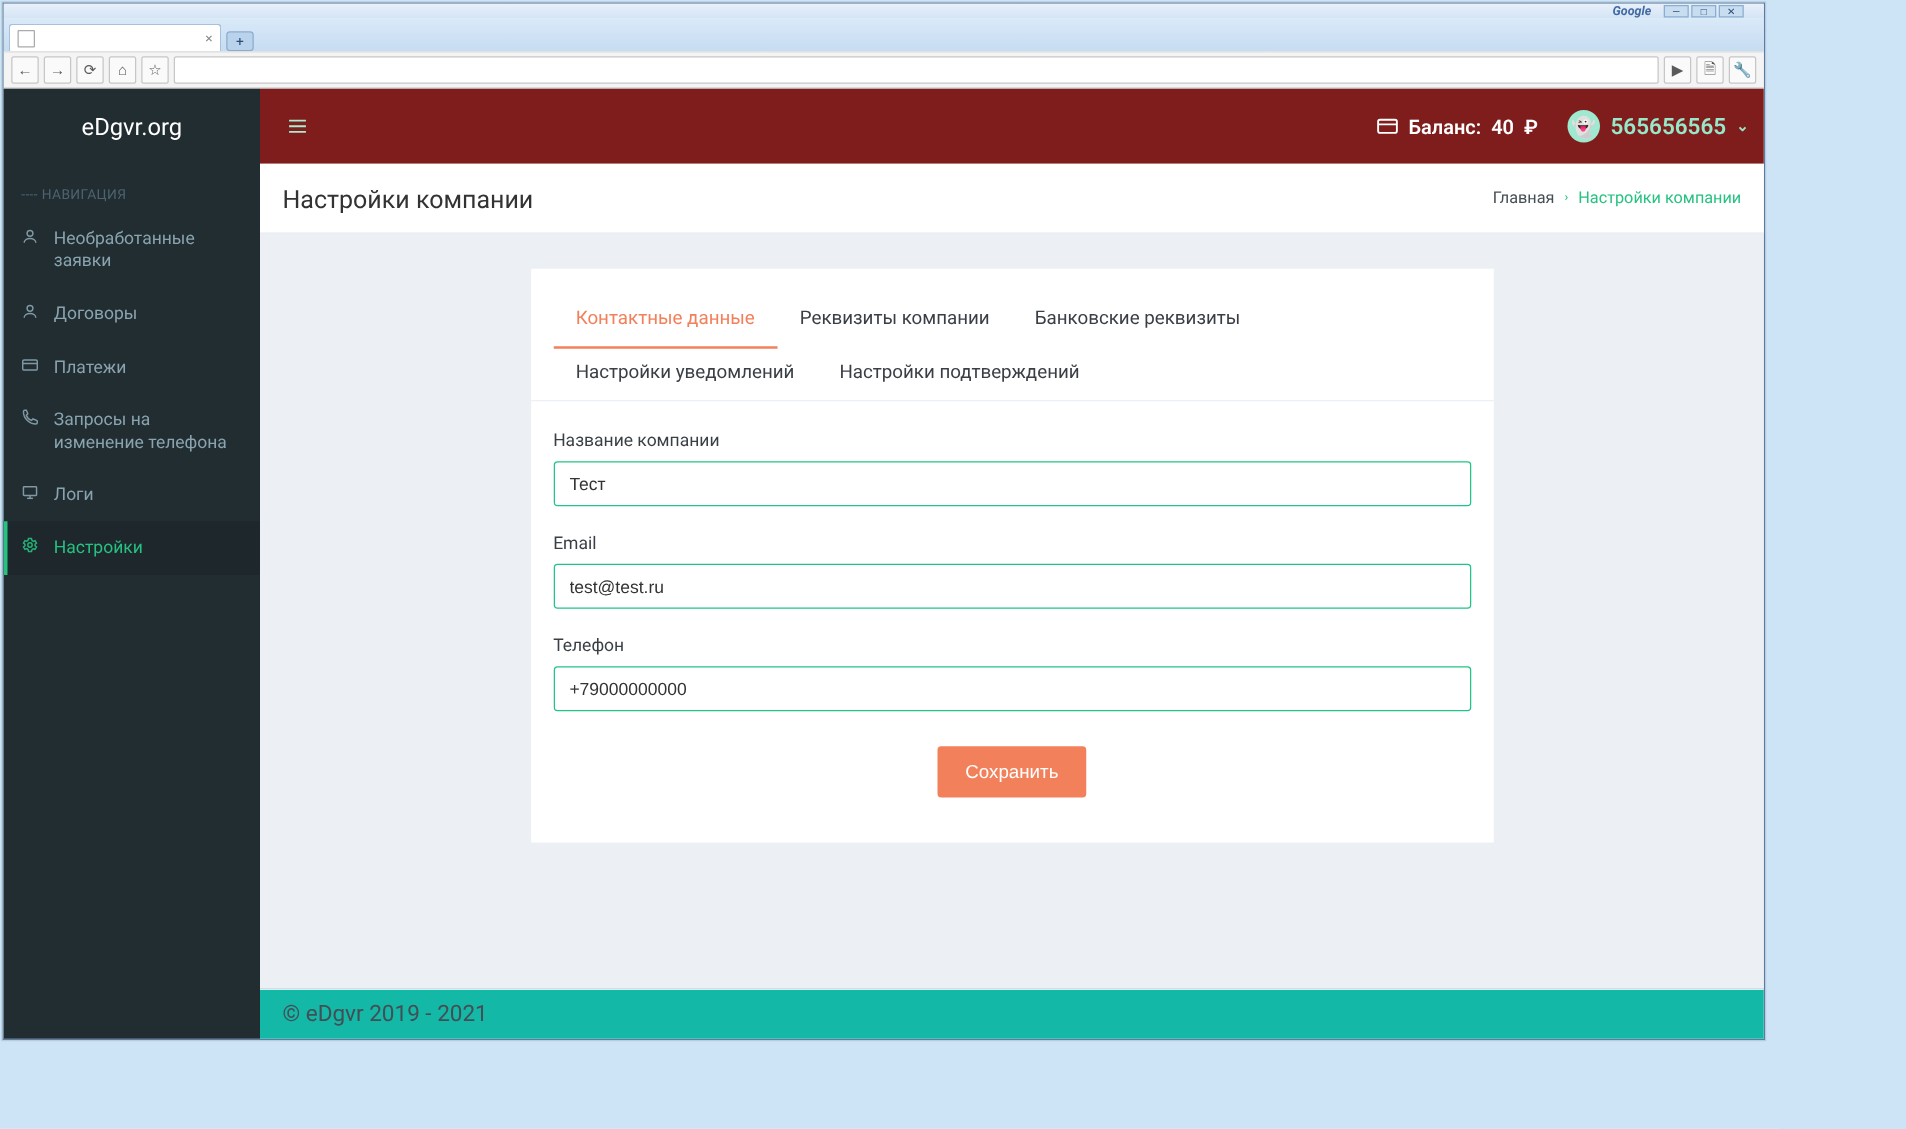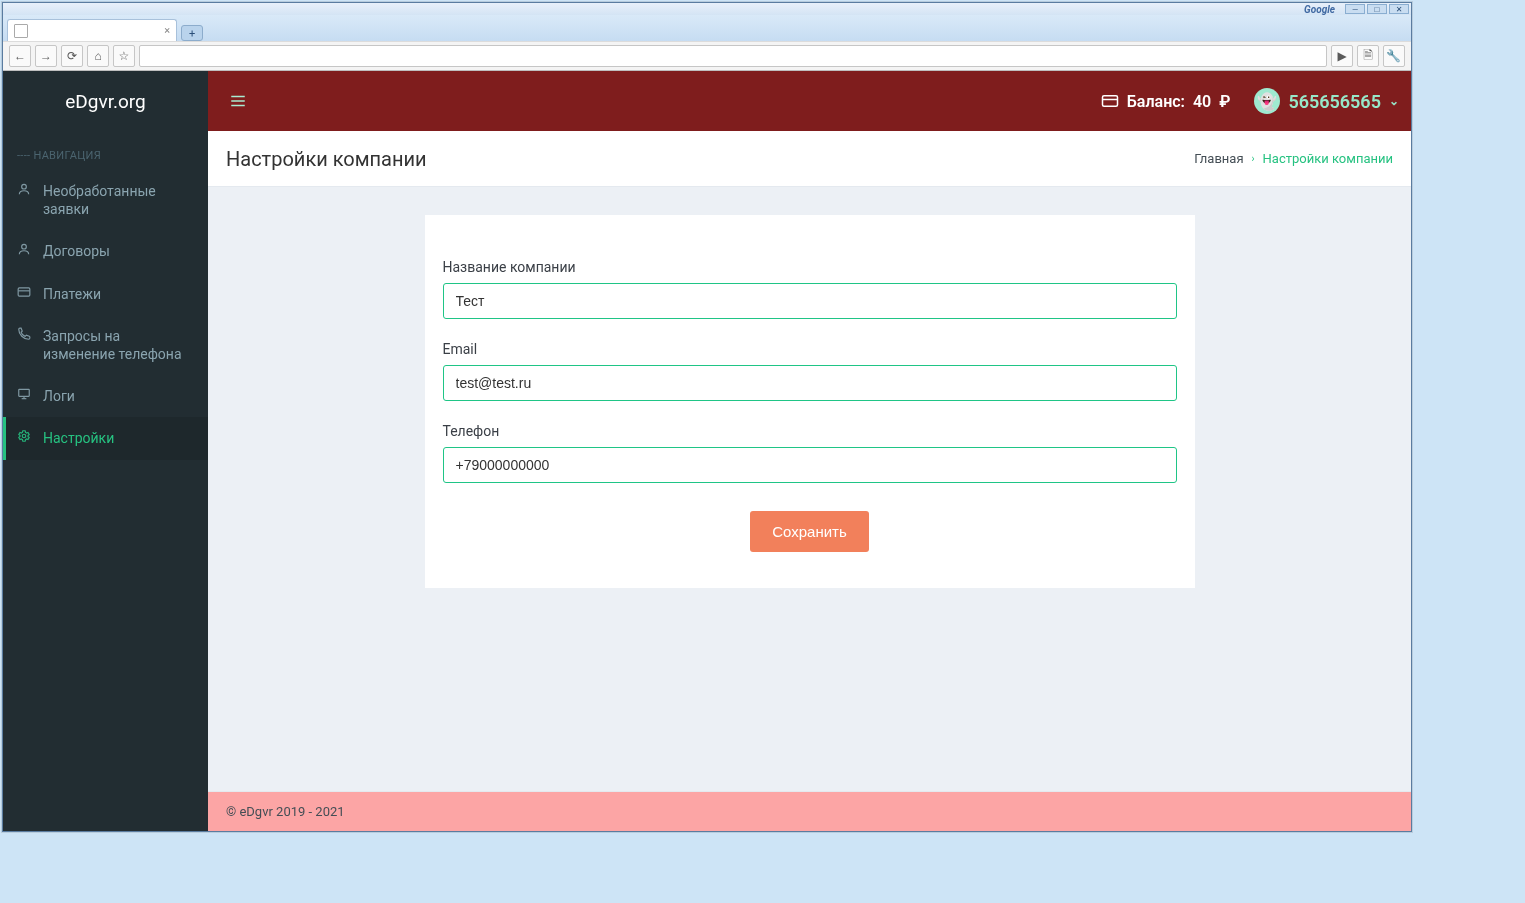--- a/index.html
+++ b/index.html
@@ -1,21 +1,21 @@
 <!DOCTYPE html>
 <html><head>
 <meta charset="utf-8">
 <style>
   * { box-sizing: border-box; margin: 0; padding: 0; }
   html, body { height: 100%; font-family: -apple-system, BlinkMacSystemFont, "Segoe UI", Roboto, Arial, sans-serif; }
   body { background: #cde4f6; overflow: hidden; }
 
   
   .browser-window { width: 1410px; height: 830px; margin: 2px; background: #fff; border: 1px solid #5a7ca0; box-shadow: 0 0 0 1px rgba(0,0,0,0.1); display: flex; flex-direction: column; }
-  .titlebar { height: 12px; background: linear-gradient(#e8f0fa, #d4e4f4); display: flex; justify-content: flex-end; align-items: center; padding-right: 2px; gap: 2px; font-size: 10px; }
+  .titlebar { height: 12px; background: linear-gradient(#e8f0fa, #d4e4f4); display: flex; justify-content: flex-end; align-items: center; padding-right: 16px; gap: 2px; font-size: 10px; }
   .titlebar .search-brand { color: #416aa3; font-style: italic; font-weight: bold; margin-right: 8px; }
   .win-btn { width: 20px; height: 10px; background: #c9ddf1; border: 1px solid #8aaed1; display: flex; align-items: center; justify-content: center; font-size: 8px; color: #2a4e78; }
 
   .tabstrip { height: 26px; background: linear-gradient(#d9e9f8, #c6dcf2); display: flex; align-items: flex-end; padding-left: 4px; }
   .tab { width: 170px; height: 22px; background: #fff; border: 1px solid #a8c1db; border-bottom: none; border-radius: 3px 3px 0 0; display: flex; align-items: center; padding: 0 6px; font-size: 12px; gap: 6px; }
   .tab .page-icon { width: 14px; height: 14px; border: 1px solid #aaa; border-radius: 1px; background: #fff; }
   .tab .close { margin-left: auto; color: #888; font-size: 11px; }
   .newtab { width: 22px; height: 16px; margin-left: 4px; background: #b9d3ec; border: 1px solid #8caccc; border-radius: 3px; display: flex; align-items: center; justify-content: center; color: #2a4e78; font-size: 11px; }
 
   .toolbar { height: 30px; background: #f4f4f4; border-top: 1px solid #dcdcdc; border-bottom: 1px solid #bfbfbf; display: flex; align-items: center; padding: 0 6px; gap: 4px; }
@@ -55,21 +55,21 @@
   .tabitem { padding: 10px 18px 14px; font-size: 15px; color: #3a3f46; cursor: pointer; }
   .tabitem.active { color: #f2805b; border-bottom: 2px solid #f2805b; margin-bottom: -1px; }
 
   .form { padding: 24px 18px 0; }
   .field { margin-bottom: 22px; }
   .field label { display: block; font-size: 14px; color: #3a3f46; margin-bottom: 8px; }
   .field input { width: 100%; height: 36px; border: 1px solid #1fc586; border-radius: 3px; padding: 0 12px; font-size: 14px; color: #333; outline: none; }
   .actions { text-align: center; margin-top: 28px; }
   .btn-save { background: #f2805b; color: #fff; border: none; border-radius: 3px; padding: 12px 22px; font-size: 15px; cursor: pointer; }
 
-  .footer { height: 40px; background: #fca5a5; border-top: 1px solid #e4e9ef; display: flex; align-items: center; padding: 0 18px; font-size: 13px; color: #444e55; }
+  .footer { height: 40px; background: #14b8a6; border-top: 1px solid #e4e9ef; display: flex; align-items: center; padding: 0 18px; font-size: 18px; color: #444e55; }
 
   svg { display: block; }
 </style>
 </head>
 <body>
 
 <div class="browser-window">
 
   <div class="titlebar">
     <span class="search-brand">Google</span>
@@ -202,20 +202,27 @@
         <div class="breadcrumb">
           <span>Главная</span>
           <span class="sep">›</span>
           <span class="current">Настройки компании</span>
         </div>
       </div>
 
       <div class="content">
         <div class="card">
 
+          <div class="tabs">
+            <div class="tabitem active">Контактные данные</div>
+            <div class="tabitem">Реквизиты компании</div>
+            <div class="tabitem">Банковские реквизиты</div>
+            <div class="tabitem">Настройки уведомлений</div>
+            <div class="tabitem">Настройки подтверждений</div>
+          </div>
 
           <div class="form">
             <div class="field">
               <label>Название компании</label>
               <input type="text" value="Тест" style="">
             </div>
             <div class="field">
               <label>Email</label>
               <input type="text" value="test@test.ru" style="">
             </div>

